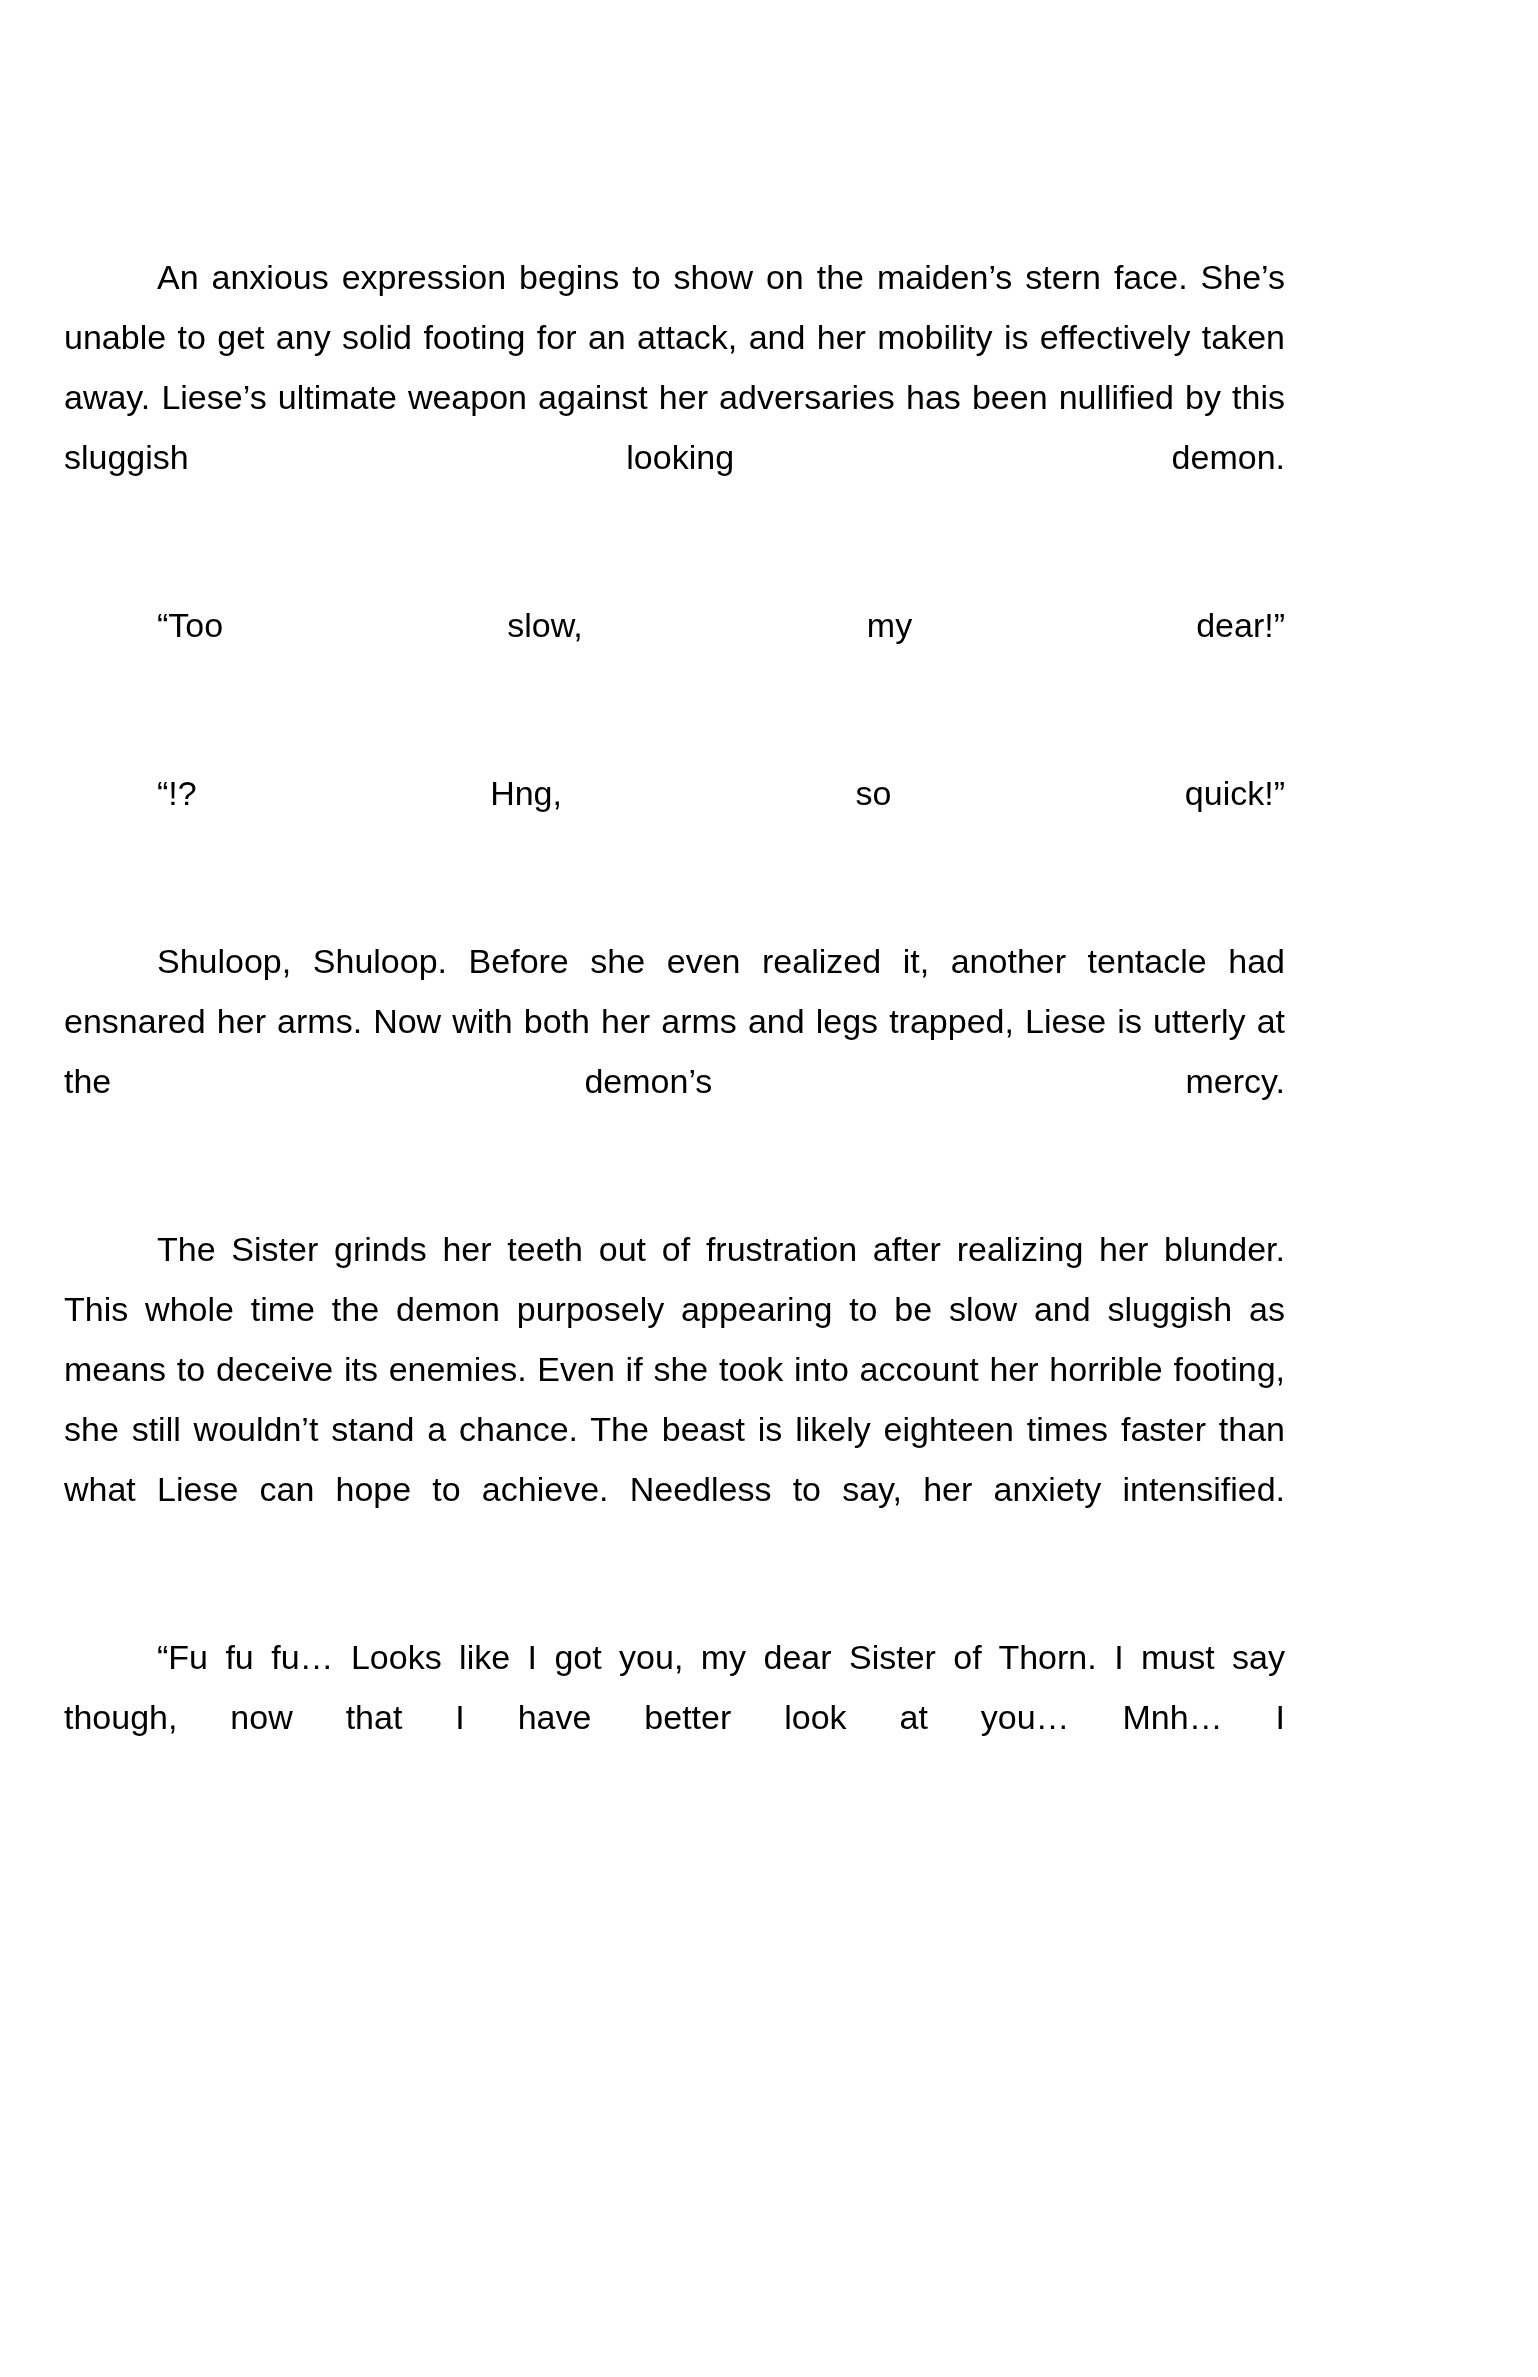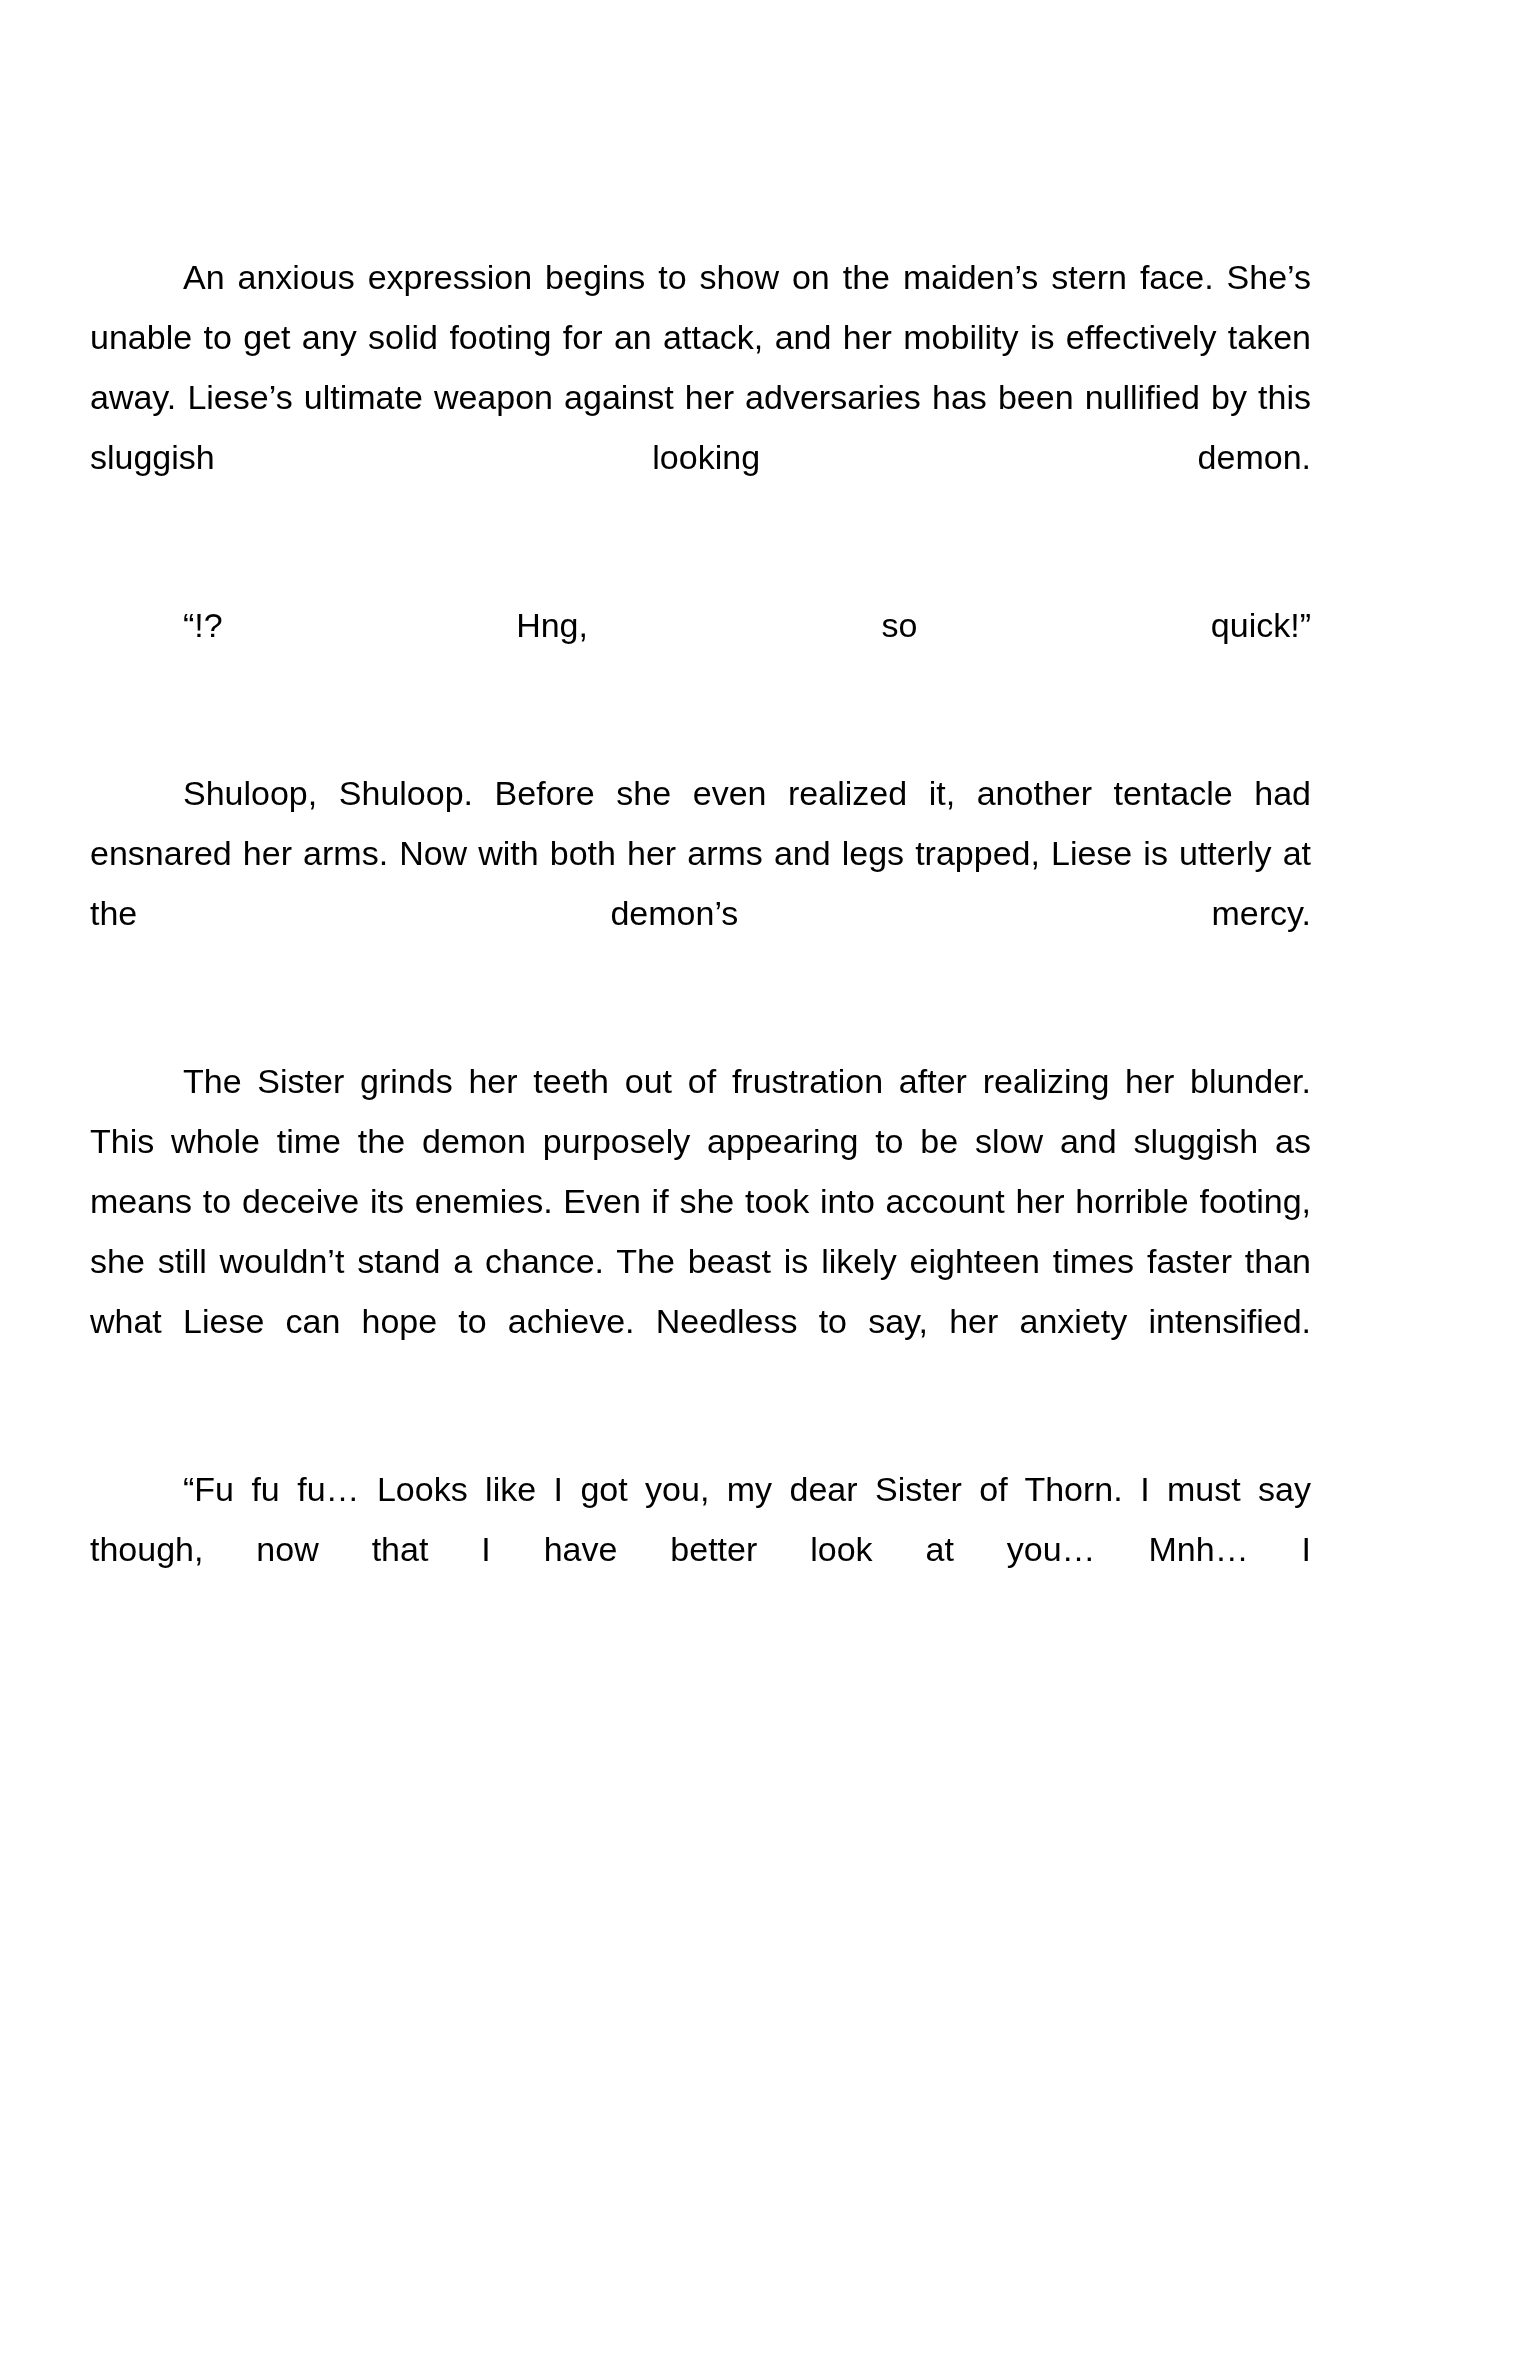--- a/index.html
+++ b/index.html
@@ -12,21 +12,21 @@
     height: 2377px;
     font-family: "Liberation Sans", sans-serif;
     color: #000000;
     -webkit-font-smoothing: antialiased;
   }
   .page {
     position: relative;
     width: 1364px;
     height: 2377px;
     box-sizing: border-box;
-    padding: 247px 186px 0 90px;
+    padding: 247px 186px 0 64px;
   }
   .body-text {
     width: 1221px;
   }
   p {
     margin: 0;
     font-size: 34px;
     line-height: 60px;
     text-align: justify;
     text-justify: inter-word;
@@ -47,20 +47,21 @@
 </style>
 </head>
 <body>
 
 <div class="page">
   <div class="body-text">
 
     <p class="indent">An anxious expression begins to show on the maiden’s stern face. She’s unable to get any solid footing for an attack, and her mobility is effectively taken away. Liese’s ultimate weapon against her adversaries has been nullified by this sluggish looking demon.</p>
 
 
+    <p class="indent spaced">“Too slow, my dear!”</p>
 
 
     <p class="indent spaced">“!? Hng, so quick!”</p>
 
     <p class="indent spaced">Shuloop, Shuloop. Before she even realized it, another tentacle had ensnared her arms. Now with both her arms and legs trapped, Liese is utterly at the demon’s mercy.</p>
 
 
     <p class="indent spaced">The Sister grinds her teeth out of frustration after realizing her blunder. This whole time the demon purposely appearing to be slow and sluggish as means to deceive its enemies. Even if she took into account her horrible footing, she still wouldn’t stand a chance. The beast is likely eighteen times faster than what Liese can hope to achieve. Needless to say, her anxiety intensified.</p>
 
     <p class="indent spaced">“Fu fu fu… Looks like I got you, my dear Sister of Thorn. I must say though, now that I have better look at you… Mnh… I</p>

